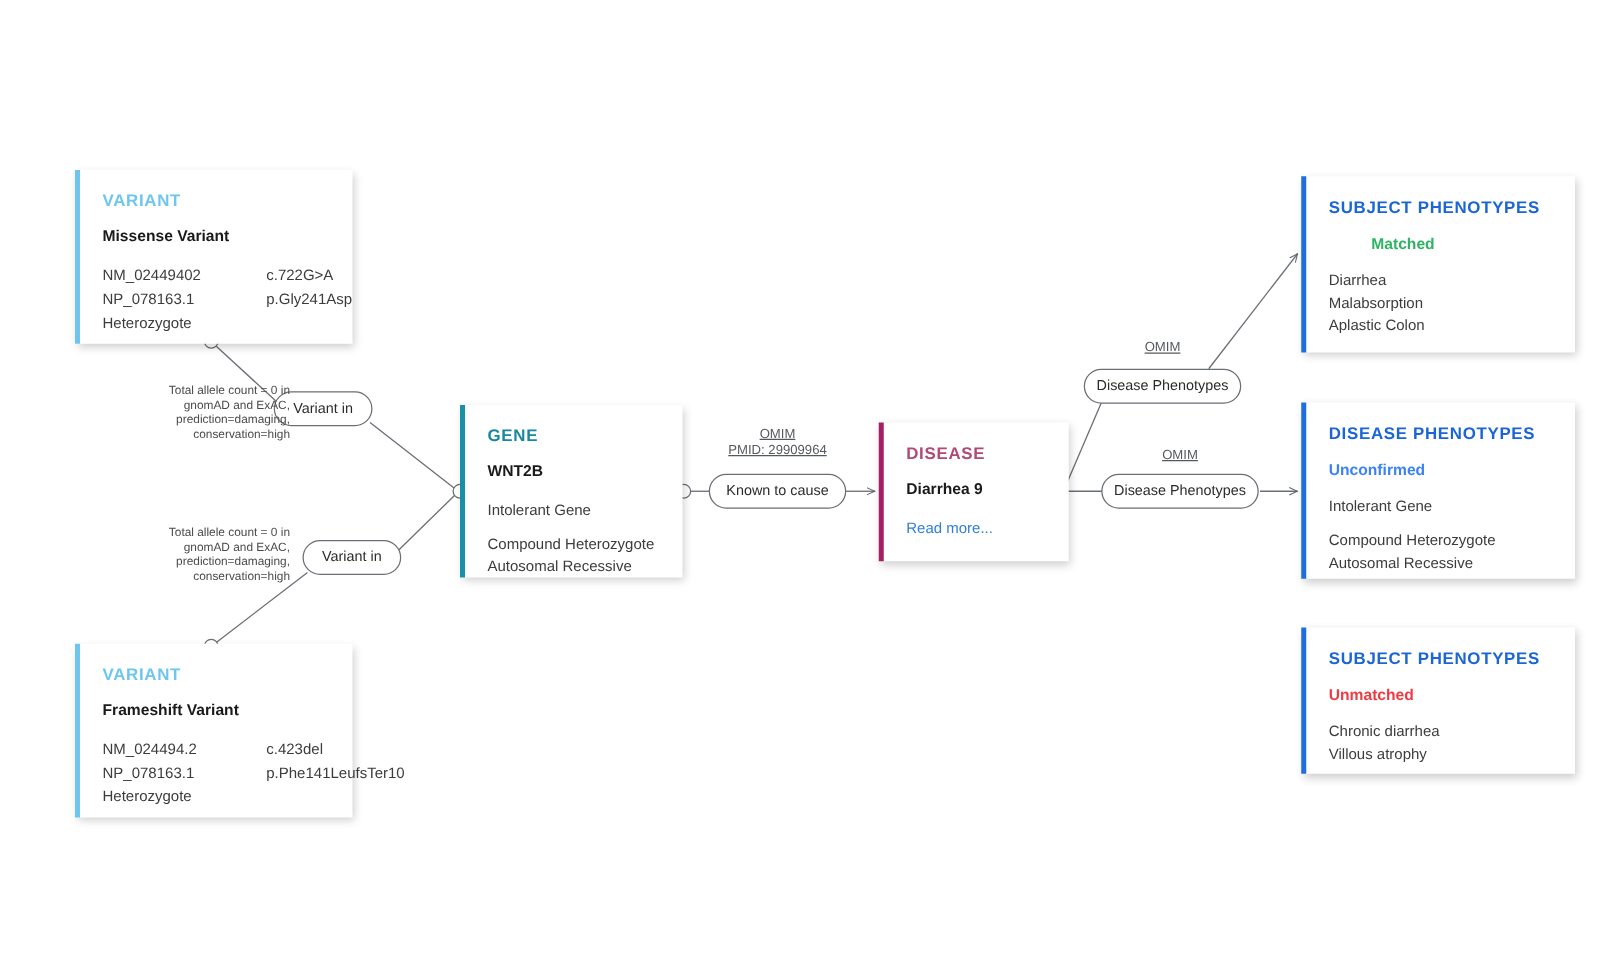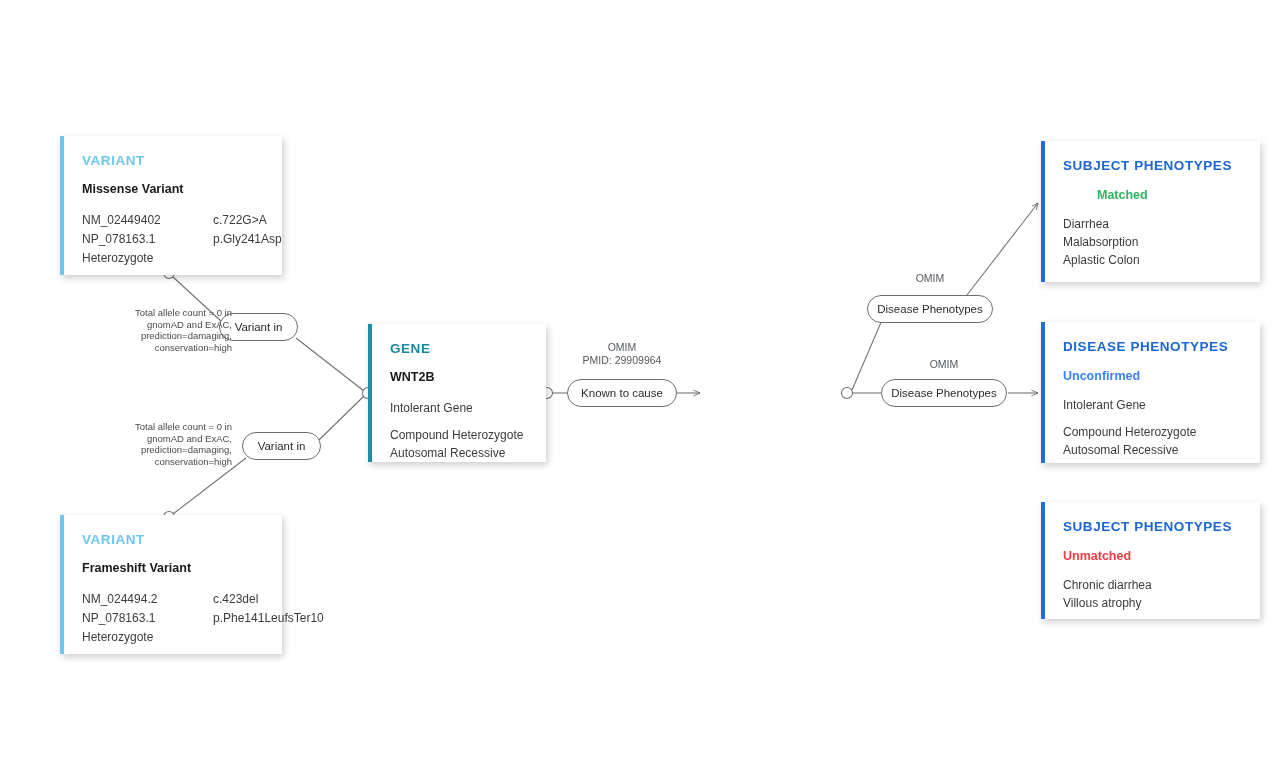--- a/index.html
+++ b/index.html
@@ -126,20 +126,21 @@
     white-space: pre-line;
     text-align: right;
   }
   .edge-label {
     position: absolute;
     font-size: 10.5px;
     color: #55595e;
     line-height: 13px;
     text-align: center;
     white-space: pre-line;
+    text-decoration: underline;
   }
 </style>
 </head>
 <body>
 
 <div id="canvas">
 
   <svg id="edge-layer" viewBox="0 0 1280 768" width="1280" height="768">
     <defs>
       <marker id="arrow" viewBox="0 0 10 10" refX="9" refY="5" markerWidth="7" markerHeight="7" orient="auto-start-reverse">
@@ -217,20 +218,28 @@
     <div class="card-accent"></div>
     <div class="card-body">
       <div class="card-title">GENE</div>
       <div class="card-sub">WNT2B</div>
       <div class="row-line">Intolerant Gene</div>
       <div class="row-line gap-top">Compound Heterozygote</div>
       <div class="row-line">Autosomal Recessive</div>
     </div>
   </div>
 
+  <div class="card t-disease" style="left:687px; top:338px; width:152px; height:111px;">
+    <div class="card-accent"></div>
+    <div class="card-body">
+      <div class="card-title">DISEASE</div>
+      <div class="card-sub">Diarrhea 9</div>
+      <div class="link-more">Read more...</div>
+    </div>
+  </div>
 
   <div class="card t-pheno" style="left:1025px; top:141px; width:219px; height:141px;">
     <div class="card-accent"></div>
     <div class="card-body">
       <div class="card-title">SUBJECT PHENOTYPES</div>
       <div class="status-matched">Matched</div>
       <div class="row-line">Diarrhea</div>
       <div class="row-line">Malabsorption</div>
       <div class="row-line">Aplastic Colon</div>
     </div>

